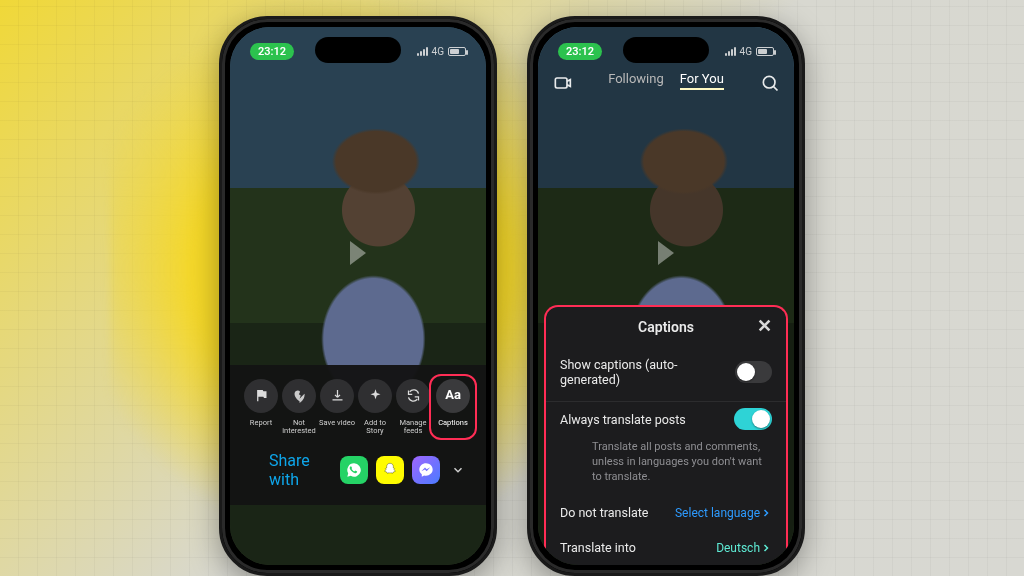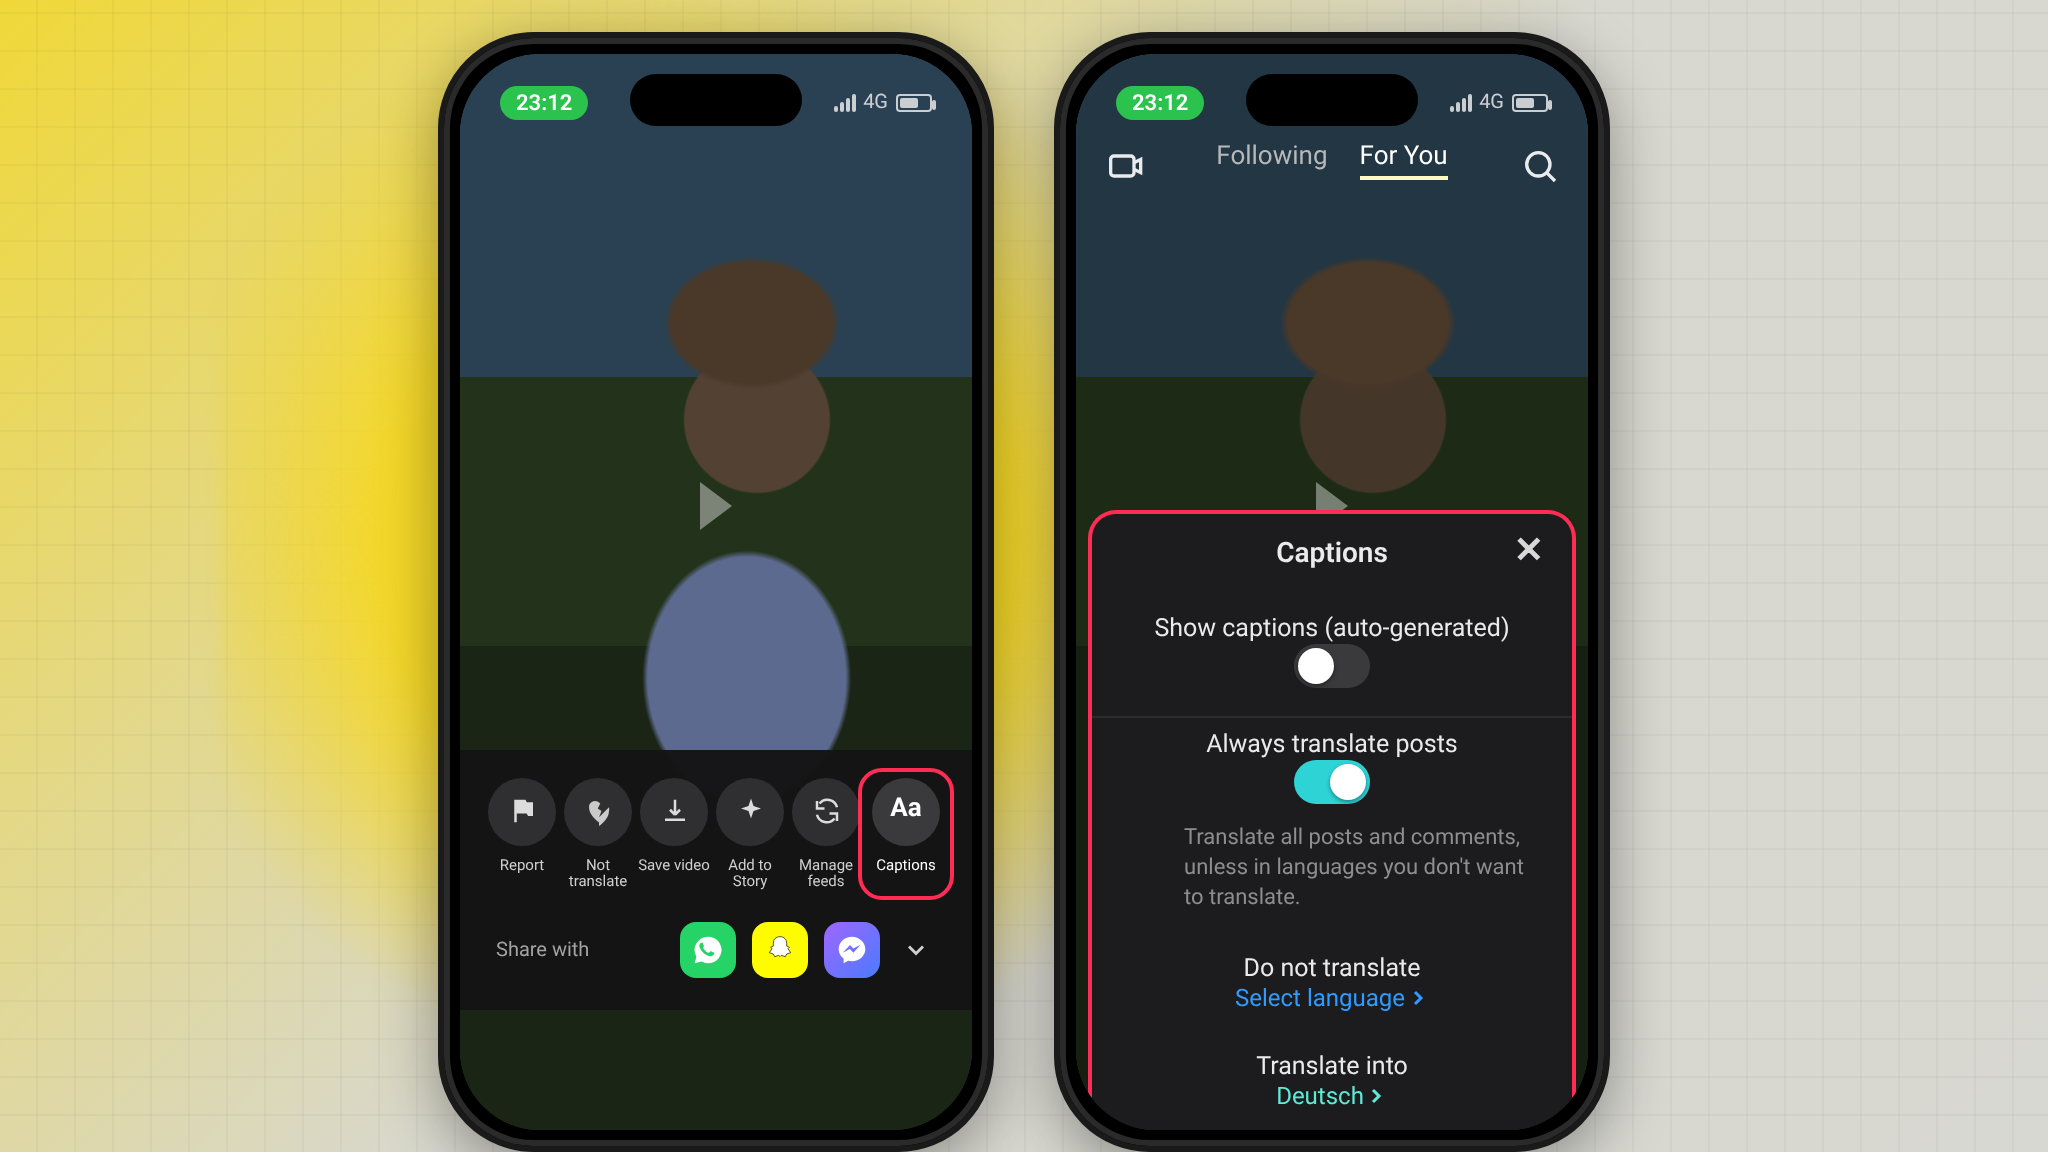--- a/index.html
+++ b/index.html
@@ -137,39 +137,39 @@
     border-radius: 12px;
     padding: 3px;
     margin: -5px -3px;
   }
   .captions-highlight .action-icon { background: #3a3a3c; color: #fff; font-weight: 700; font-size: 13px; }
   .captions-highlight .lbl { color: #fff; }
 
   .share-row {
     display: flex; align-items: center; justify-content: space-between;
     margin-top: 16px; padding: 0 8px;
-    color: #a3a3a3; font-size: 10px;
+    color: #0ea5e9; font-size: 16px; margin-left: 21px;
   }
   .share-icons { display: flex; gap: 8px; align-items: center; }
   .share-chip { width: 28px; height: 28px; border-radius: 8px; display:flex; align-items:center; justify-content:center; }
   .wa { background: #25d366; } .sc { background: #fffc00; } .ms { background: linear-gradient(135deg,#a066ff,#4a7bff); }
   .chev { width: 20px; height: 20px; display:flex; align-items:center; justify-content:center; color:#cfcfcf; }
 
   
   .captions-panel {
     position: absolute; left: 6px; right: 6px; bottom: 0;
     background: #1c1c1e;
     border-top-left-radius: 14px; border-top-right-radius: 14px;
     border: 2.5px solid #ff2d55; border-bottom: none;
     padding: 10px 14px 0;
     color: #eaeaea;
   }
   .panel-header { position: relative; text-align: center; font-size: 14px; font-weight: 600; padding: 2px 0 12px; }
   .panel-close { position: absolute; right: 0; top: 0; color: #d8d8d8; font-size: 18px; line-height: 1; }
-  .panel-row { display: flex; justify-content: space-between; align-items: center; padding: 10px 0; font-size: 12.5px; flex-direction: column; }
+  .panel-row { display: flex; justify-content: space-between; align-items: center; padding: 10px 0; font-size: 12.5px; }
   .panel-row.small { padding-top: 2px; }
   .panel-sub { color: #8e8e92; font-size: 11px; line-height: 1.35; padding-bottom: 10px; margin-left: 32px; }
   .divider { height: 1px; background: #2c2c2e; margin: 4px -14px; }
   .toggle {
     width: 38px; height: 22px; border-radius: 11px; position: relative;
     background: #3a3a3c;
   }
   .toggle .knob { position: absolute; top: 2px; width: 18px; height: 18px; border-radius: 50%; background: #fff; box-shadow: 0 1px 2px rgba(0,0,0,.4); }
   .toggle.off .knob { left: 2px; }
   .toggle.on { background: #2ed3d6; }
@@ -223,21 +223,21 @@
             </div>
             <div class="lbl">Report</div>
           </div>
 
           <div class="action-item">
             <div class="action-icon">
               <svg width="15" height="15" viewBox="0 0 24 24" fill="currentColor">
                   <path d="M12 21s-8-5-8-12a5 5 0 0 1 9-3l-2 4 3 2-2 5 8-8a5 5 0 0 1 0 3c0 7-8 12-8 12z" opacity=".9"></path>
                 </svg>
             </div>
-            <div class="lbl">Not translate</div>
+            <div class="lbl">Not interested</div>
           </div>
 
           <div class="action-item">
             <div class="action-icon">
               <svg width="15" height="15" viewBox="0 0 24 24" fill="none" stroke="currentColor" stroke-width="2">
                   <path d="M12 3v12m0 0l-4-4m4 4l4-4M4 19h16"></path>
                 </svg>
             </div>
             <div class="lbl">Save video</div>
           </div>

